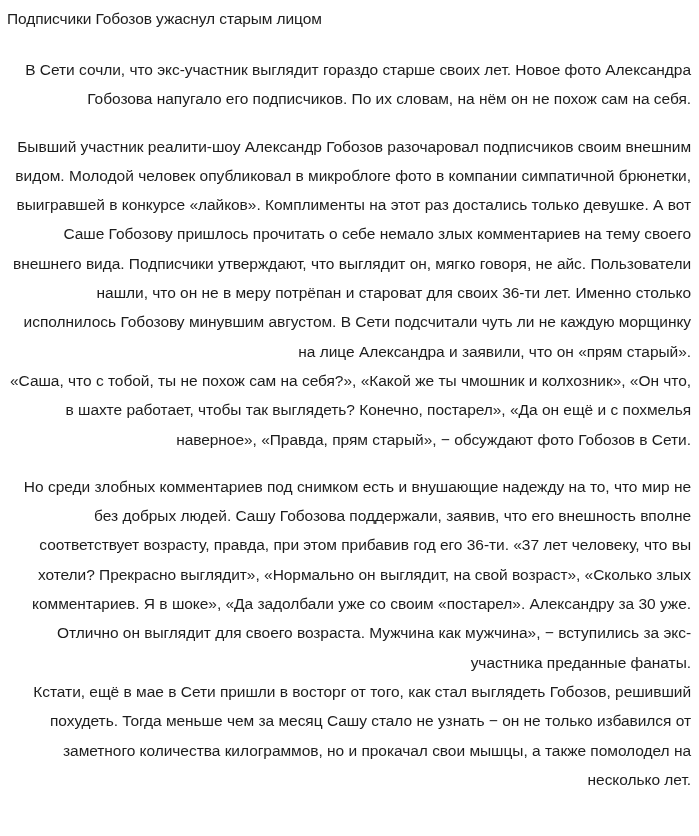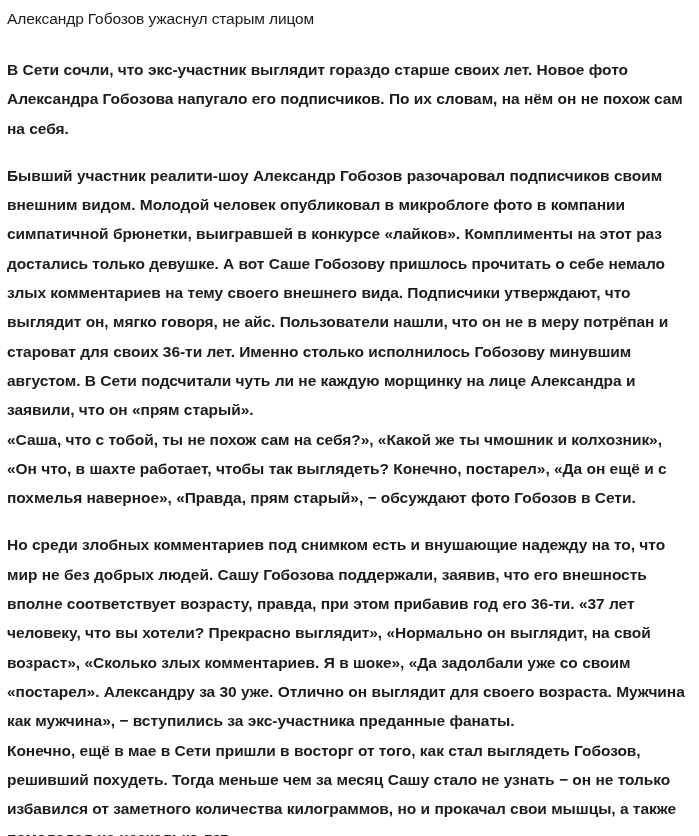--- a/index.html
+++ b/index.html
@@ -25,48 +25,48 @@
     line-height: 19px;
     font-weight: 400;
     color: #1c1c1c;
     margin: 0 0 0 0;
     letter-spacing: -0.1px;
     white-space: nowrap;
   }
   .body-block {
     font-size: 15.5px;
     line-height: 29.3px;
-    font-weight: 700;
+    font-weight: 400;
     color: #1c1c1c;
     margin: 0;
     letter-spacing: -0.05px;
-    text-align: left;
+    text-align: right;
     word-spacing: 0.1px;
   }
   .gap-after-title { height: 27px; }
   .para-gap { height: 18px; }
 </style>
 </head>
 <body>
 
 <div class="page">
 
-  <h1 class="article-title">Александр Гобозов ужаснул старым лицом</h1>
+  <h1 class="article-title">Подписчики Гобозов ужаснул старым лицом</h1>
 
   <div class="gap-after-title"></div>
 
   <p class="body-block">В Сети сочли, что экс-участник выглядит гораздо старше своих лет. Новое фото Александра Гобозова напугало его подписчиков. По их словам, на нём он не похож сам на себя.</p>
 
   <div class="para-gap"></div>
 
   <p class="body-block">Бывший участник реалити-шоу Александр Гобозов разочаровал подписчиков своим внешним видом. Молодой человек опубликовал в микроблоге фото в компании симпатичной брюнетки, выигравшей в конкурсе «лайков». Комплименты на этот раз достались только девушке. А вот Саше Гобозову пришлось прочитать о себе немало злых комментариев на тему своего внешнего вида. Подписчики утверждают, что выглядит он, мягко говоря, не айс. Пользователи нашли, что он не в меру потрёпан и староват для своих 36-ти лет. Именно столько исполнилось Гобозову минувшим августом. В Сети подсчитали чуть ли не каждую морщинку на лице Александра и заявили, что он «прям старый».</p>
 
   <div class="block-stack">
     <p class="body-block">«Саша, что с тобой, ты не похож сам на себя?», «Какой же ты чмошник и колхозник», «Он что, в шахте работает, чтобы так выглядеть? Конечно, постарел», «Да он ещё и с похмелья наверное», «Правда, прям старый», − обсуждают фото Гобозов в Сети.</p>
   </div>
 
   <div class="para-gap"></div>
 
   <p class="body-block">Но среди злобных комментариев под снимком есть и внушающие надежду на то, что мир не без добрых людей. Сашу Гобозова поддержали, заявив, что его внешность вполне соответствует возрасту, правда, при этом прибавив год его 36-ти. «37 лет человеку, что вы хотели? Прекрасно выглядит», «Нормально он выглядит, на свой возраст», «Сколько злых комментариев. Я в шоке», «Да задолбали уже со своим «постарел». Александру за 30 уже. Отлично он выглядит для своего возраста. Мужчина как мужчина», − вступились за экс-участника преданные фанаты.</p>
 
-  <p class="body-block">Конечно, ещё в мае в Сети пришли в восторг от того, как стал выглядеть Гобозов, решивший похудеть. Тогда меньше чем за месяц Сашу стало не узнать − он не только избавился от заметного количества килограммов, но и прокачал свои мышцы, а также помолодел на несколько лет.</p>
+  <p class="body-block">Кстати, ещё в мае в Сети пришли в восторг от того, как стал выглядеть Гобозов, решивший похудеть. Тогда меньше чем за месяц Сашу стало не узнать − он не только избавился от заметного количества килограммов, но и прокачал свои мышцы, а также помолодел на несколько лет.</p>
 
 </div>
 
 </body></html>

